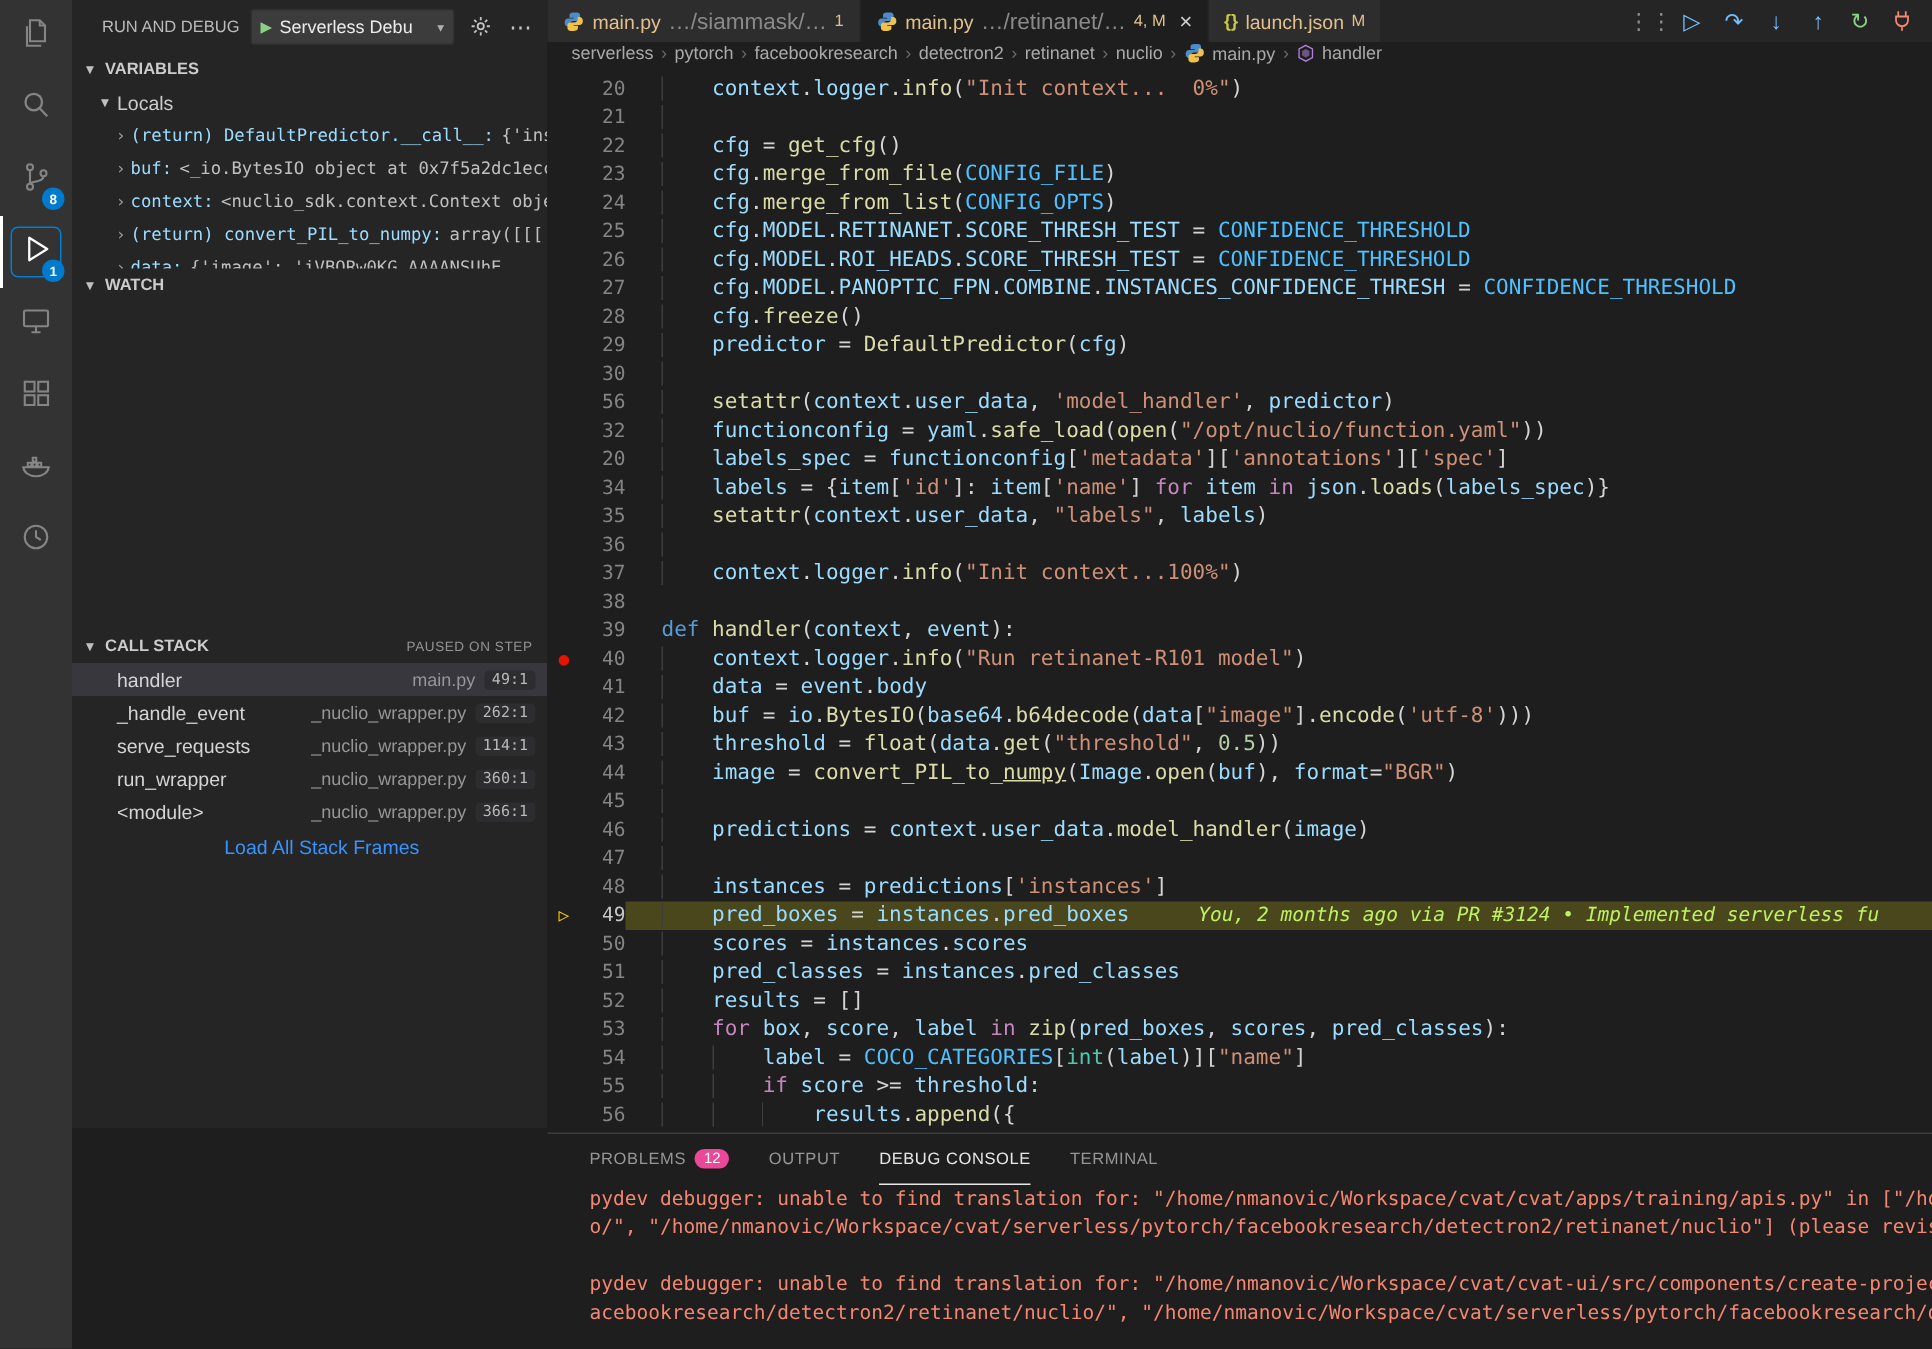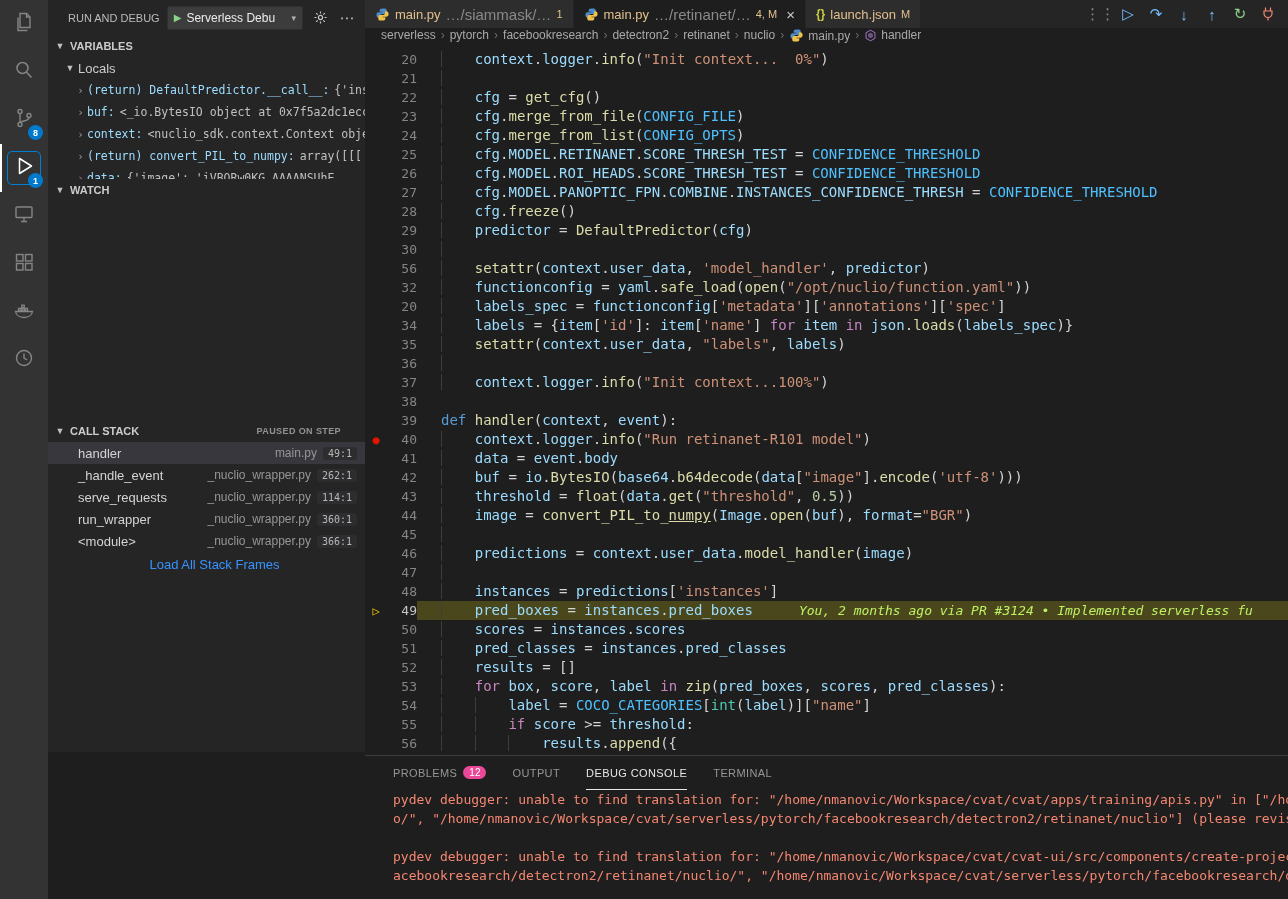--- a/index.html
+++ b/index.html
@@ -30,21 +30,21 @@
                font-size:11px;font-weight:bold;color:#cccccc;cursor:pointer;}
   .twisty{width:16px;flex:none;text-align:center;color:#c0c0c0;font-size:9px;font-weight:normal;}
   .tree-row{height:22px;flex:none;display:flex;align-items:center;white-space:nowrap;overflow:hidden;cursor:pointer;}
   .locals{padding-left:14px;font-size:13px;color:#cccccc;}
   .var-rows{height:100px;flex:none;overflow:hidden;}
   .var-row{padding-left:26px;font-family:"DejaVu Sans Mono","Liberation Mono",monospace;font-size:11.5px;}
   .var-row .twisty{width:13px;font-size:11px;color:#9e9e9e;}
   .var-name{color:#9cdcfe;margin-right:5px;flex:none;}
   .var-value{color:#c0c0c0;overflow:hidden;}
   .watch-body{height:219px;flex:none;}
-  .paused{margin-left:auto;margin-right:24px;font-size:9px;font-weight:bold;color:rgba(204,204,204,.65);letter-spacing:.4px;}
+  .paused{margin-left:auto;margin-right:10px;font-size:9px;font-weight:normal;color:rgba(204,204,204,.65);letter-spacing:.4px;}
   .stack-rows{flex:none;}
   .stack-row{height:22px;display:flex;align-items:center;padding:0 8px 0 30px;cursor:pointer;}
   .stack-row.selected{background:#37373d;}
   .frame-name{color:#d4d4d4;font-size:13px;}
   .frame-right{margin-left:auto;display:flex;align-items:center;gap:6px;}
   .frame-file{color:#969696;font-size:12px;}
   .frame-pos{background:#2d2d30;color:#b8b8b8;font-size:10px;padding:1px 5px;border-radius:3px;
              font-family:"DejaVu Sans Mono",monospace;}
   .load-link{height:24px;flex:none;display:flex;align-items:center;justify-content:center;color:#3794ff;font-size:13px;cursor:pointer;margin-left:16px;}
   .bp-spacer{height:263px;flex:none;}

